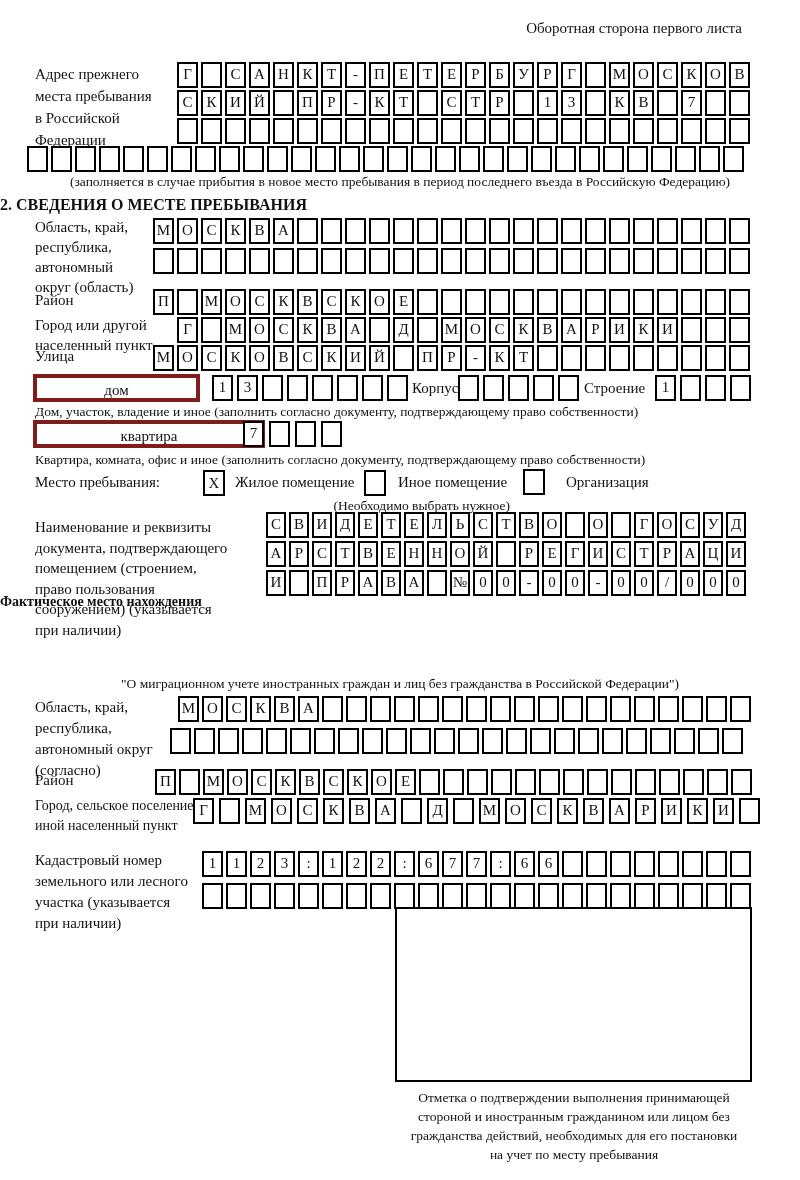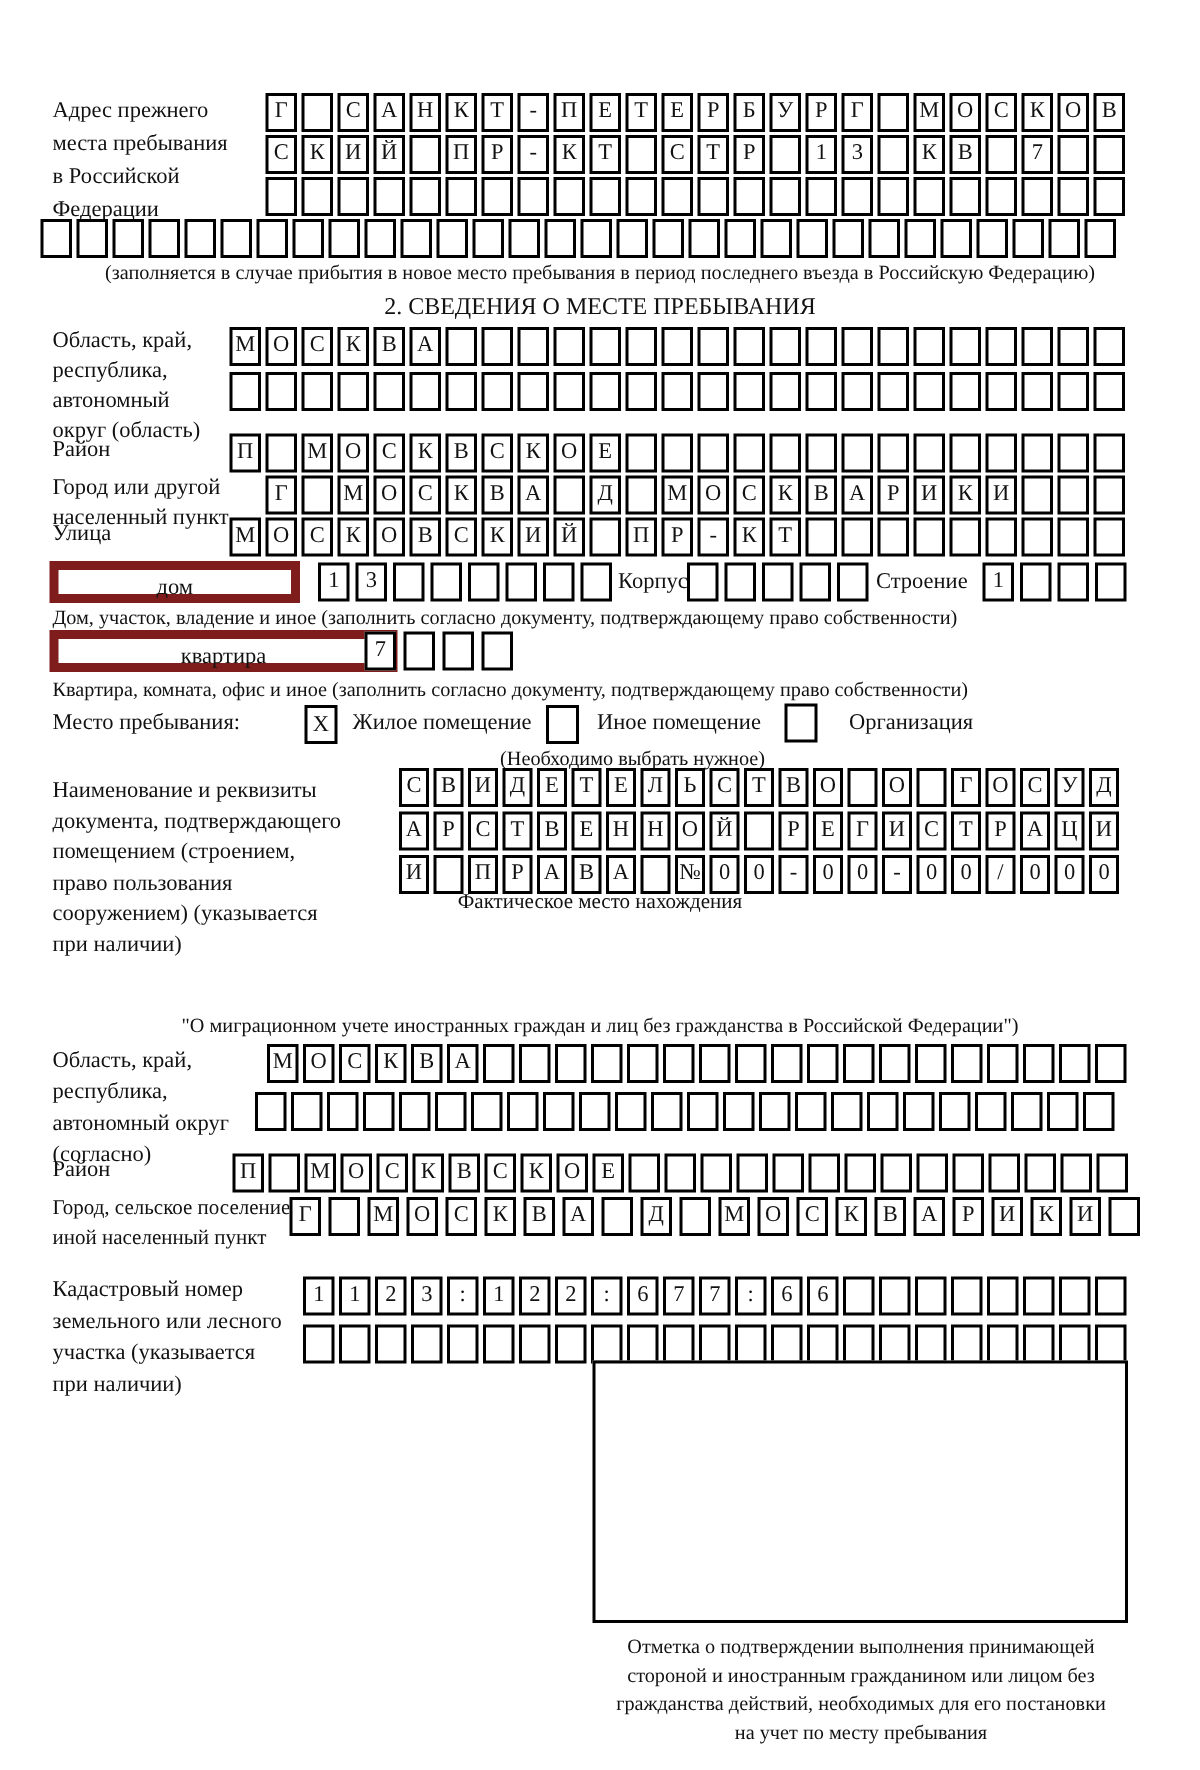--- a/index.html
+++ b/index.html
@@ -4,40 +4,41 @@
 <style>
   *{margin:0;padding:0;box-sizing:border-box}
   html,body{background:#fff}
   .page{position:relative;width:800px;height:1180px;background:#ffffff;overflow:hidden;
         font-family:"Liberation Serif","DejaVu Serif",serif;color:#111}
   .abs{position:absolute}
   .lbl{position:absolute;font-size:15px;line-height:22px}
   .lbl div{white-space:nowrap}
   .note{position:absolute;font-size:13.5px}
   .center{left:0;width:800px;text-align:center}
-  .h{position:absolute;left:0;width:800px;text-align:center;font-weight:normal}
+  .h{position:absolute;left:0;width:800px;text-align:left;font-weight:bold}
   .row{position:absolute;display:flex;gap:3px}
   .row.g4{gap:4px}
   .row.g5{gap:5px}
   .cell{flex:0 0 auto;width:21px;height:26px;border:2px solid #000;background:#fff;
         text-align:center;font-size:15px;line-height:21px;font-family:inherit}
   .w20 .cell{width:20px}
-  .widebox{position:absolute;height:28px;border:6px solid #7f1d1d;background:#fff;
+  .widebox{position:absolute;height:28px;border:4px solid #7f1d1d;background:#fff;
            text-align:center;font-size:15px;line-height:24px}
   .chk{position:absolute;width:22px;height:26px;border:2px solid #000;background:#fff;
        text-align:center;font-size:15px;line-height:22px}
   .inline-lbl{position:absolute;font-size:15px;white-space:nowrap}
   .stamp{position:absolute;border:2px solid #000;background:#fff}
   .caption{position:absolute;text-align:center;font-size:13.5px;line-height:19px}
 </style>
 </head>
 <body>
 
 <div class="page">
 
+  <div class="abs" style="left:400px;top:20px;width:342px;text-align:right;font-size:15px">Оборотная сторона первого листа</div>
 
   <div class="lbl" style="left:35px;top:63px;width:150px">
     <div>Адрес прежнего</div>
     <div>места пребывания</div>
     <div>в Российской</div>
     <div>Федерации</div>
   </div>
   <div class="row" style="left:177px;top:62px">
       <span class="cell">Г</span>
       <span class="cell"></span>

